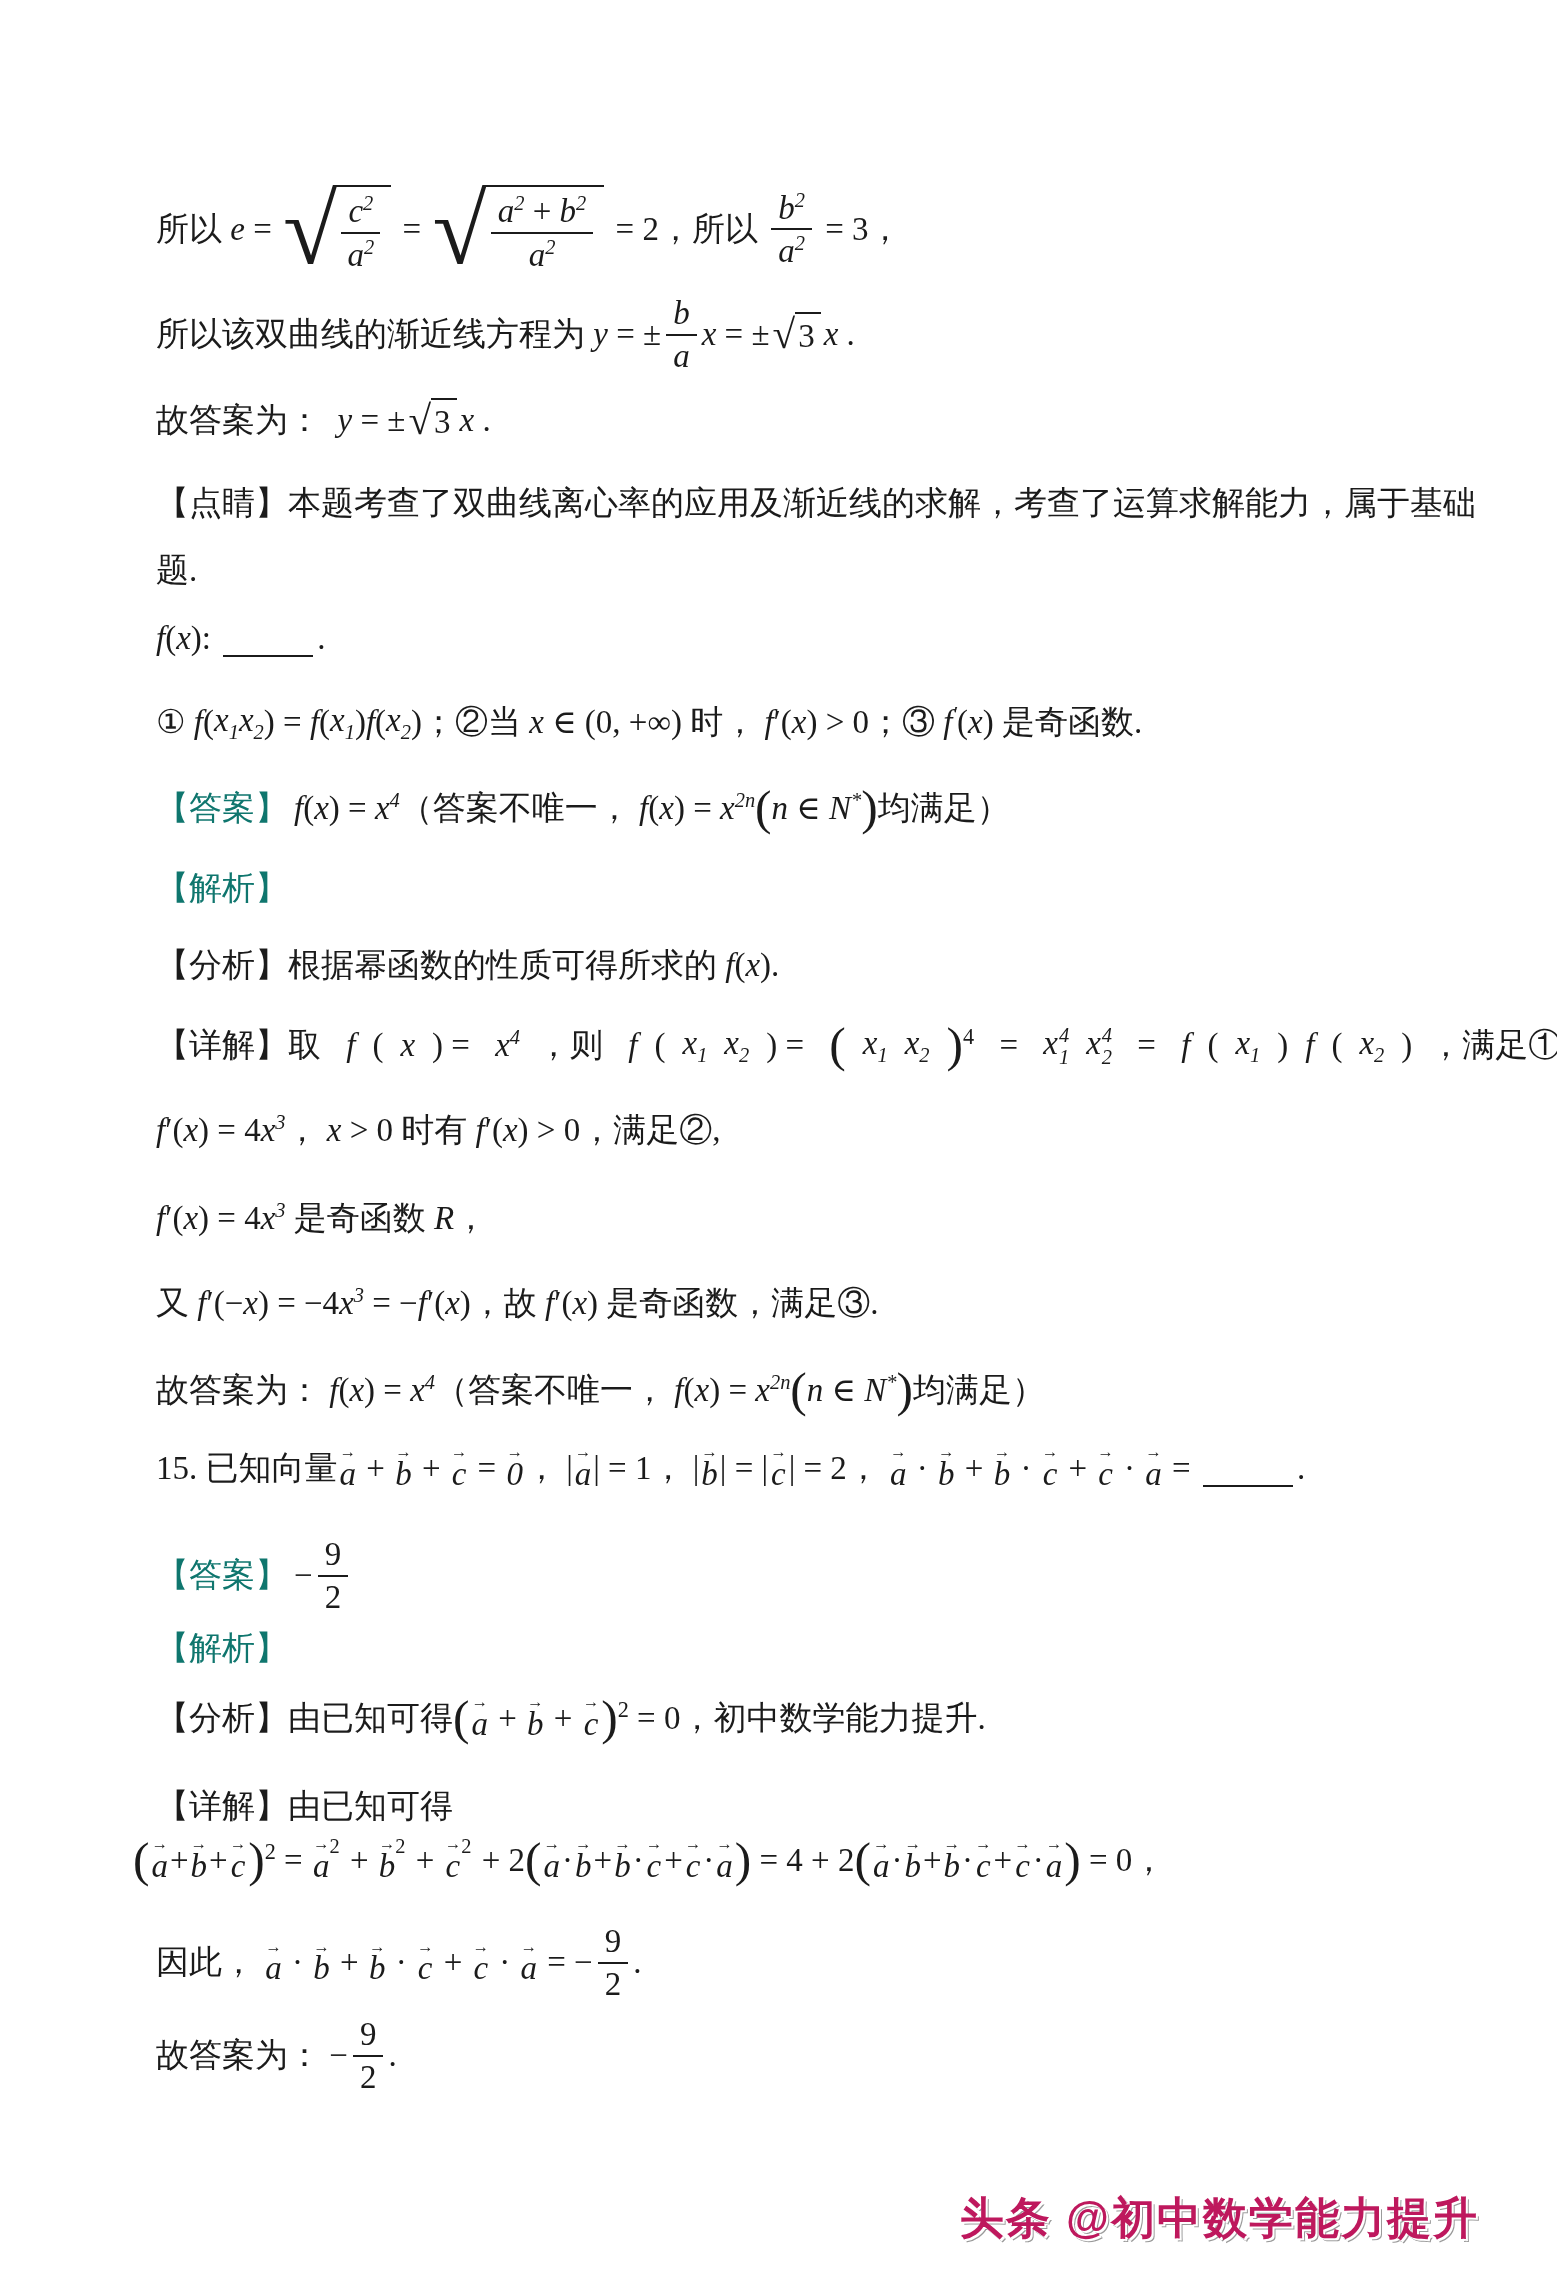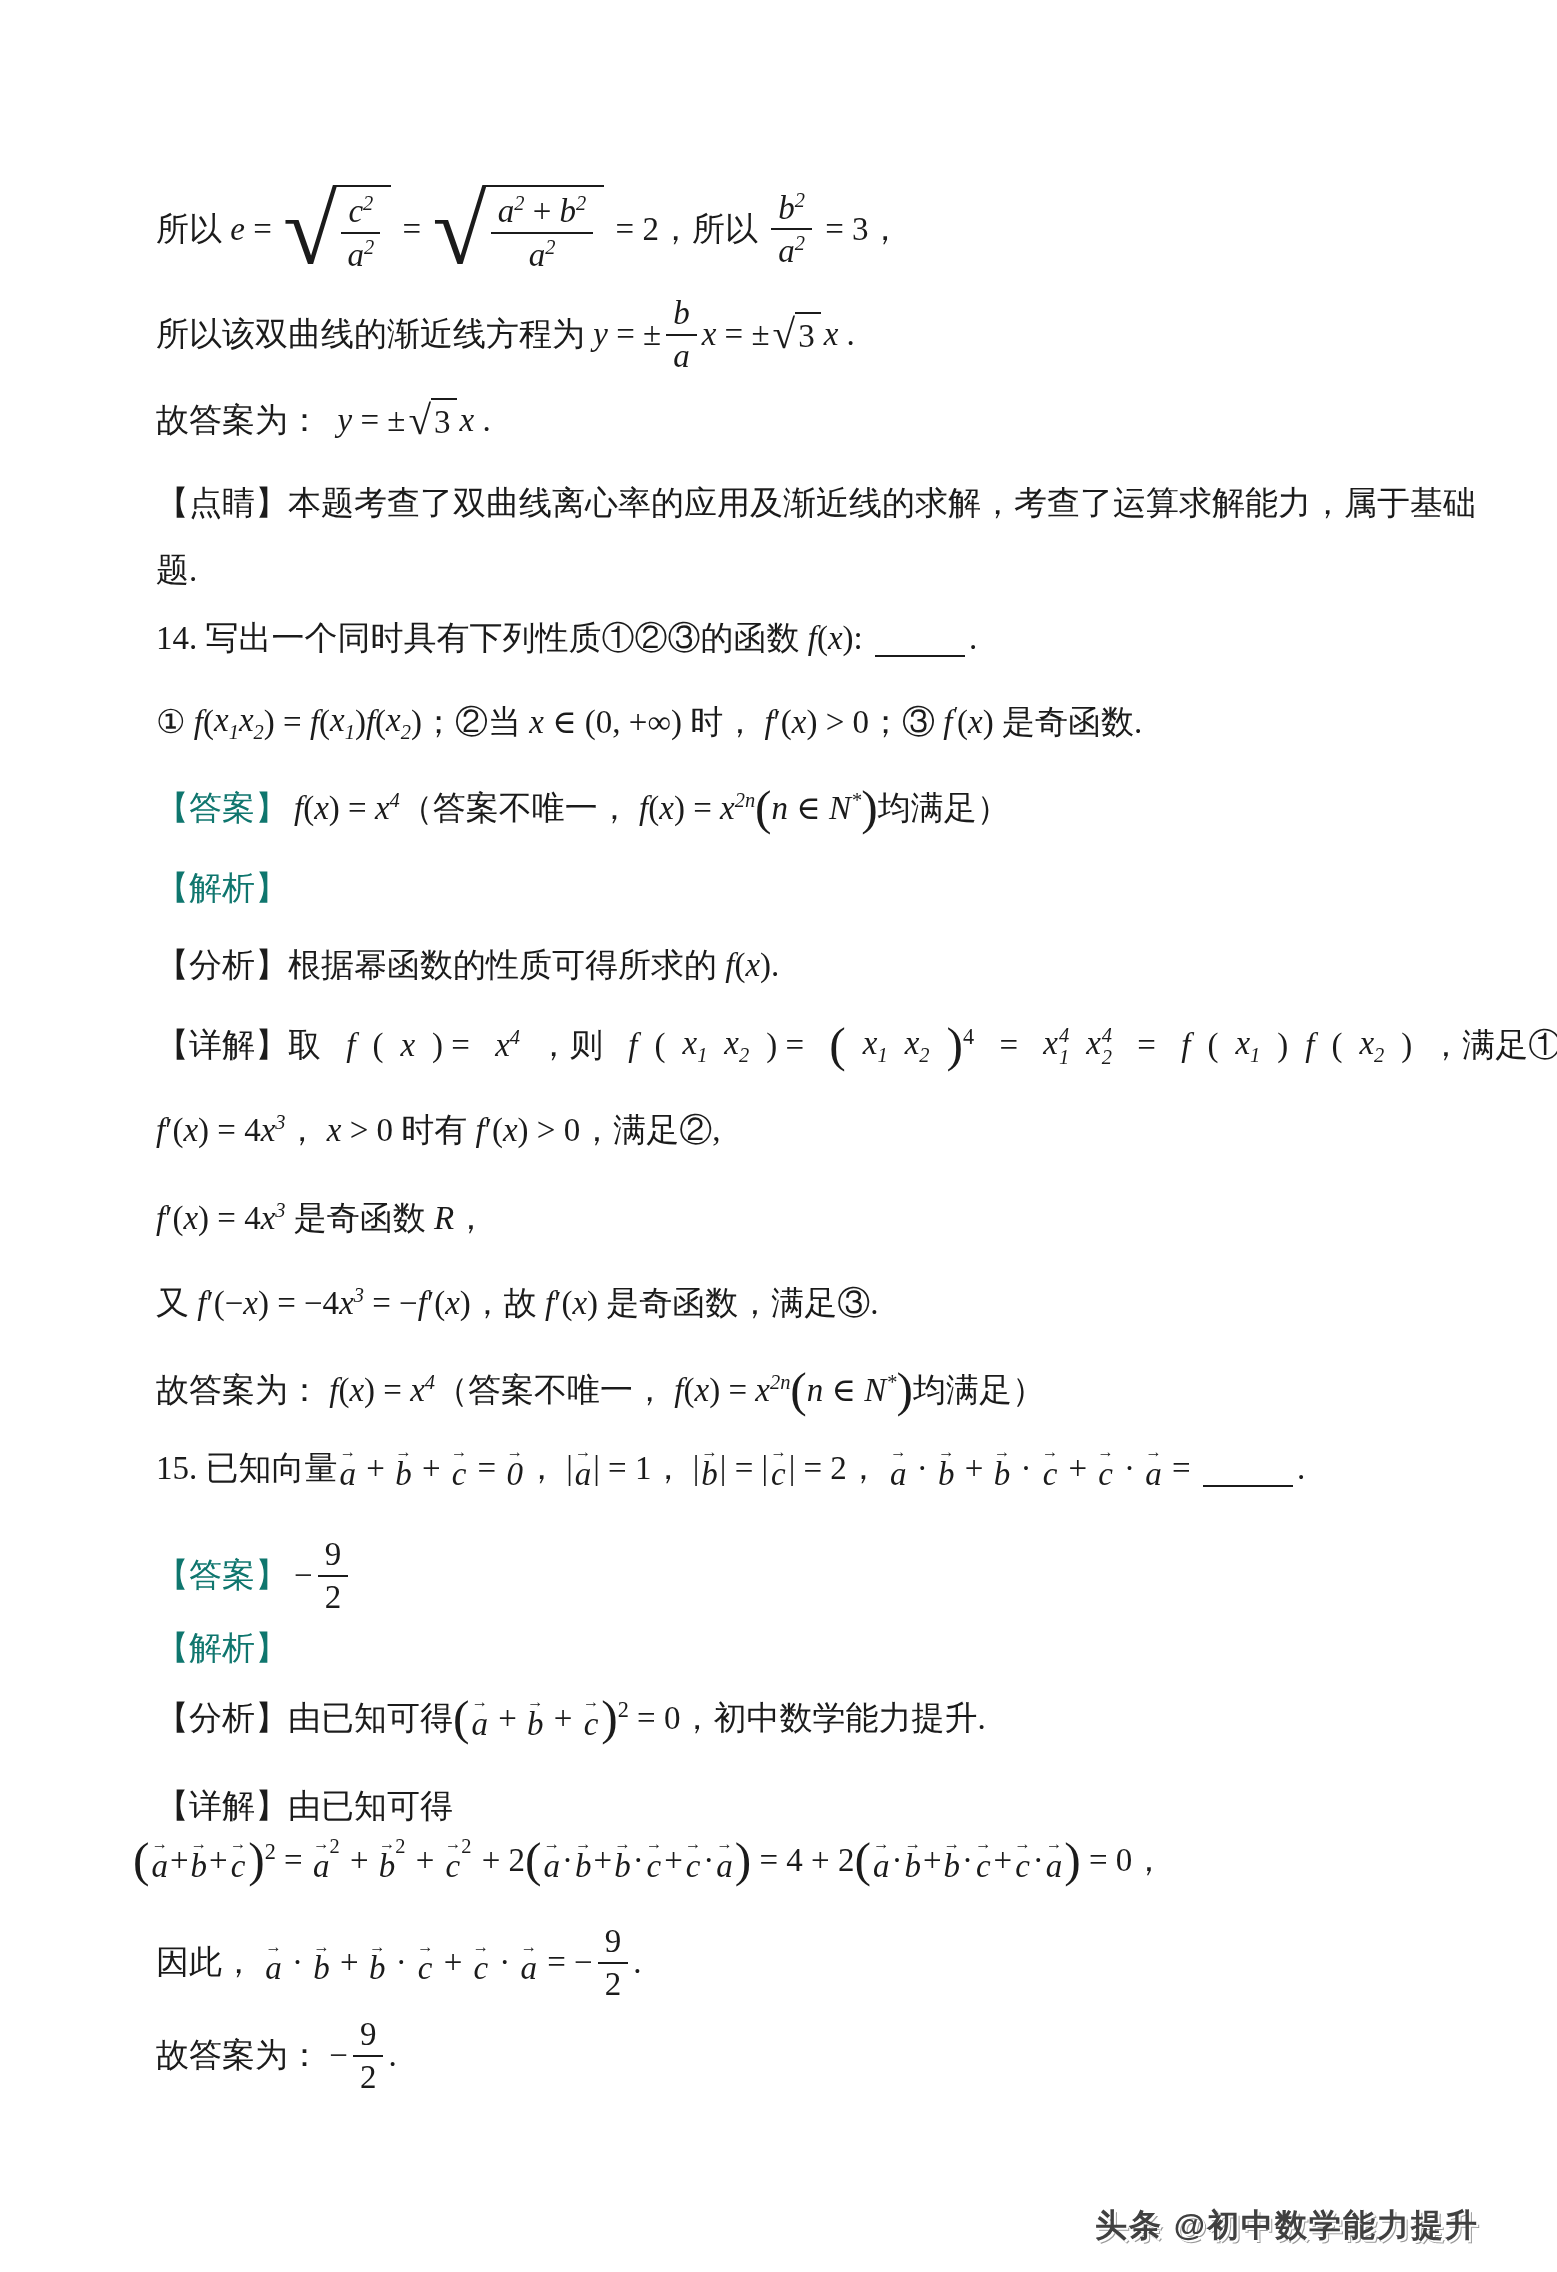--- a/index.html
+++ b/index.html
@@ -41,23 +41,23 @@
   .vecw sup{margin-top:-4px;}
   .bigp{font-size:1.5em;line-height:0.9;}
   .bigp sup{font-size:0.45em;}
   .blank{display:inline-block;width:90px;height:1.05em;border-bottom:2.6px solid #1b1b1b;margin:0 4px;}
   .supsub{display:inline-flex;flex-direction:column;align-items:flex-start;font-size:0.62em;line-height:1.05;vertical-align:middle;margin-left:1px;}
   .watermark{
     position:absolute;
     right:78px;bottom:24px;
     font-family:"Liberation Sans","DejaVu Sans",sans-serif;
     font-weight:700;
-    font-size:32px;
+    font-size:44px;
     letter-spacing:2px;
-    color:#404040;
+    color:#be185d;
     text-shadow:2px 2px 0 #ffffff, 3px 3px 0 #9a9a9a;
   }
 </style>
 </head>
 <body>
 
 <div class="page">
   <div class="line" style="top:185px;">
       <span class="cn">所以 </span>
       <span class="mi">e</span>
@@ -114,21 +114,20 @@
       <span class="mi">x</span>
       <span class="cn"> .</span>
     </div>
   <div class="line" style="top:483px;">
       <span class="cn">【点睛】本题考查了双曲线离心率的应用及渐近线的求解，考查了运算求解能力，属于基础</span>
     </div>
   <div class="line" style="top:550px;">
       <span class="cn">题.</span>
     </div>
   <div class="line" style="top:618px;">
-      <span class="cn">14. 写出一个同时具有下列性质①②③的函数 </span>
       <span class="mi">f</span>
       <span class="mr">(</span>
       <span class="mi">x</span>
       <span class="mr">)</span>
       <span class="mr">: </span>
       <span class="blank"></span>
       <span class="cn">.</span>
     </div>
   <div class="line" style="top:700px;">
       <span class="cn">① </span>

